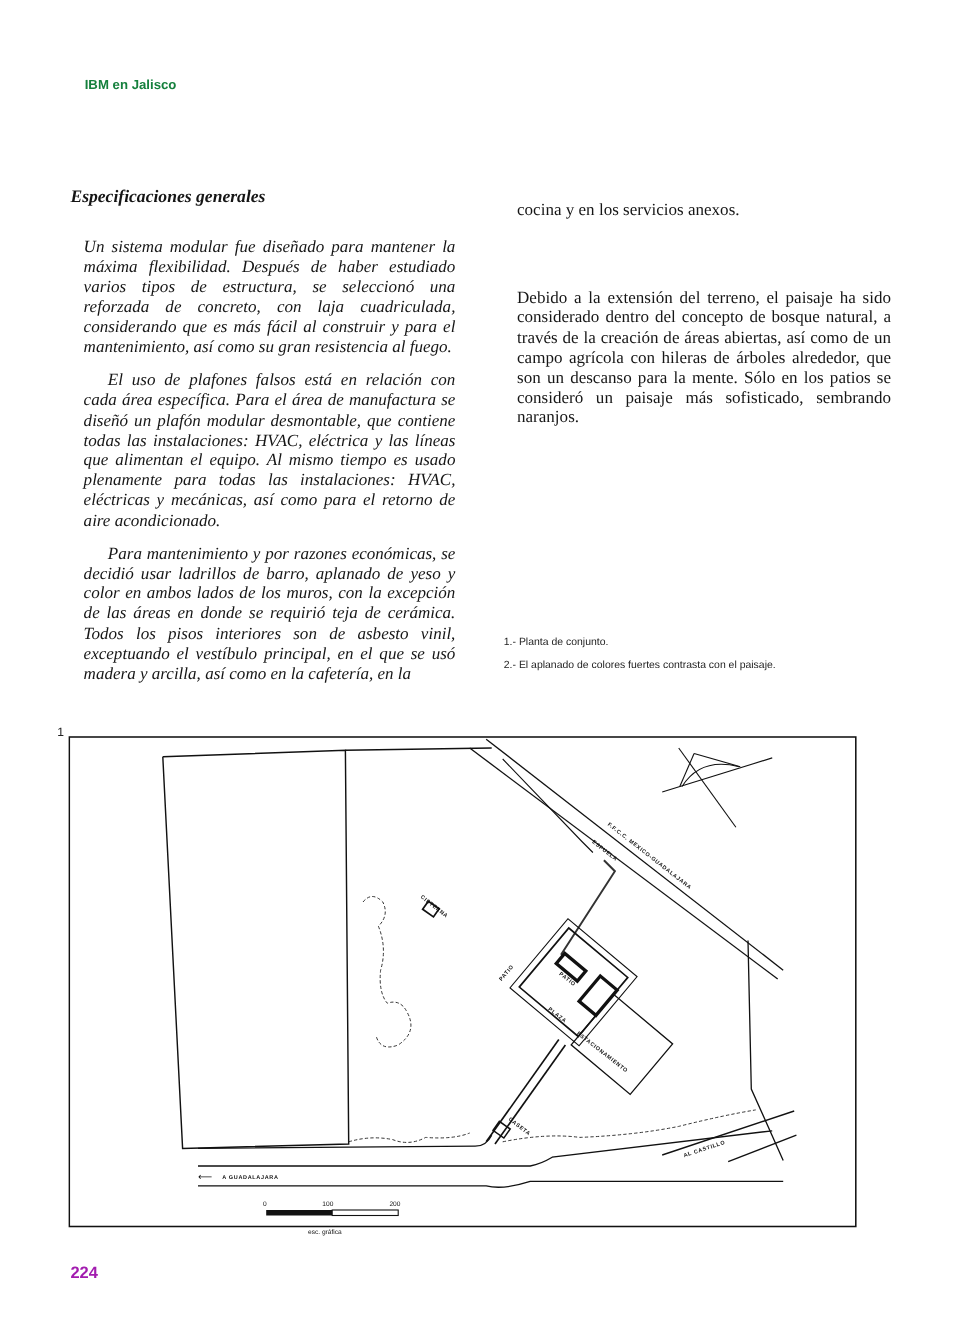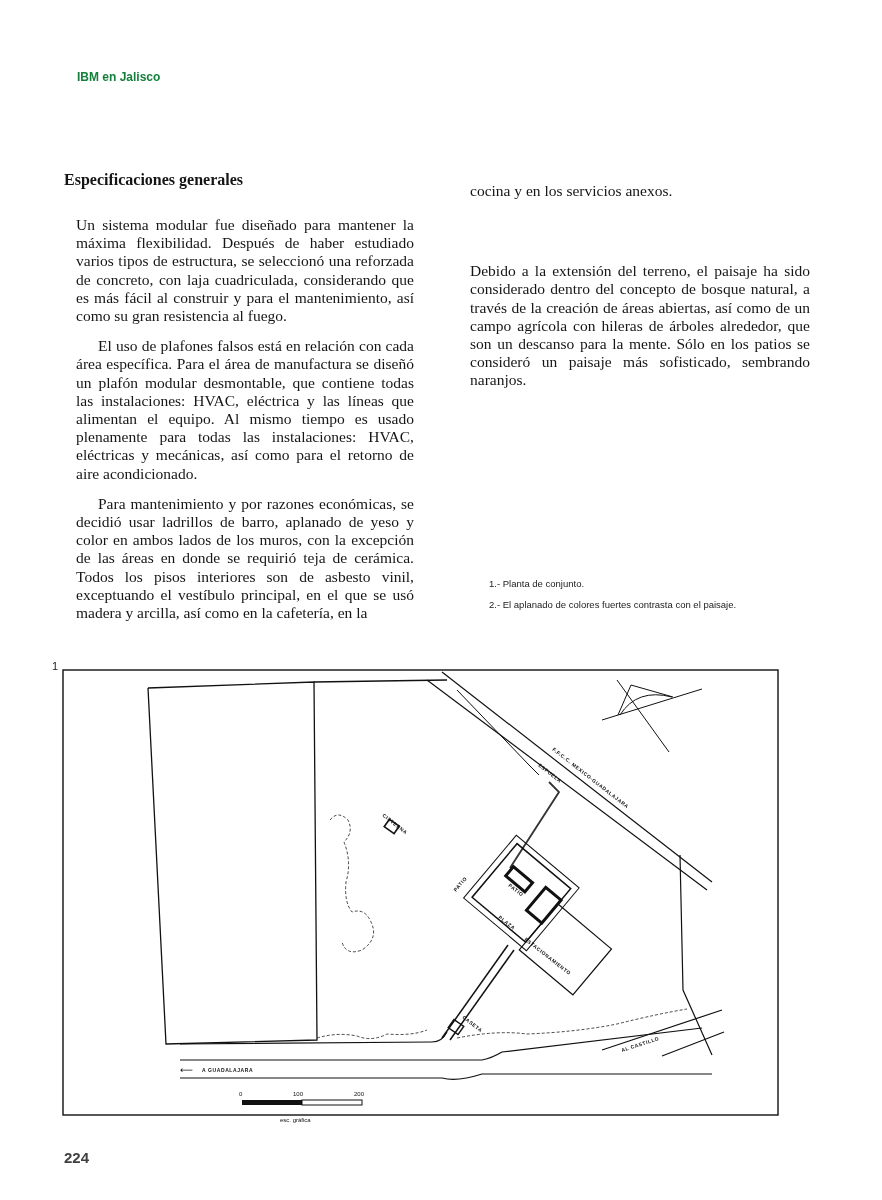--- a/index.html
+++ b/index.html
@@ -1,31 +1,31 @@
 <!DOCTYPE html>
 <html><head>
 <meta charset="utf-8">
 <style>
   html, body { margin: 0; padding: 0; background: #ffffff; }
   body { width: 882px; height: 1200px; position: relative; overflow: hidden; color: #111; }
   .running-head { position: absolute; left: 64px; top: 70px; font-family: "Liberation Sans", sans-serif; font-weight: bold; font-size: 12px; color: #15803d; margin-left: 13px; }
   .col { position: absolute; font-family: "Liberation Serif", serif; font-size: 15.5px; line-height: 18.2px; color: #161616; text-align: justify; }
-  .col-left { left: 64px; top: 170px; width: 362px; }
+  .col-left { left: 64px; top: 170px; width: 362px; font-style: italic; }
   .col-right { left: 458px; top: 170px; width: 364px; }
   h2.sec { font-family: "Liberation Serif", serif; font-weight: bold; font-size: 16px; margin: 0; line-height: 20px; color: #151515; }
   .col p { margin: 12px; }
   .col p.indent { text-indent: 22px; }
   .sp-after-h { height: 14px; }
   .captions { position: absolute; left: 458px; top: 578px; font-family: "Liberation Sans", sans-serif; font-size: 9.5px; line-height: 11px; color: #222; }
-  .captions .cap { margin-bottom: 10px; margin-left: 31px; }
+  .captions .cap { margin-bottom: 10px; }
   .captions .cap2 { padding-left: 10px; text-indent: -10px; width: 270px; }
   .fig-number { position: absolute; left: 52px; top: 660px; font-family: "Liberation Sans", sans-serif; font-size: 11px; color: #222; }
   .figure { position: absolute; left: 62px; top: 660px; width: 760px; height: 470px; }
   .figure svg { display: block; }
-  .page-number { position: absolute; left: 64px; top: 1149px; font-family: "Liberation Sans", sans-serif; font-weight: bold; font-size: 15px; color: #404040; }
+  .page-number { position: absolute; left: 64px; top: 1149px; font-family: "Liberation Sans", sans-serif; font-weight: bold; font-size: 15px; color: #a21caf; }
   .map-label { font-family: "Liberation Sans", sans-serif; font-weight: bold; font-size: 5px; fill: #111; letter-spacing: 0.6px; }
   .map-label-sm { font-family: "Liberation Sans", sans-serif; font-size: 6px; fill: #111; }
 </style>
 </head>
 <body>
 
 <div class="running-head">IBM en Jalisco</div>
 
 <div class="col col-left">
   <h2 class="sec">Especificaciones generales</h2>

